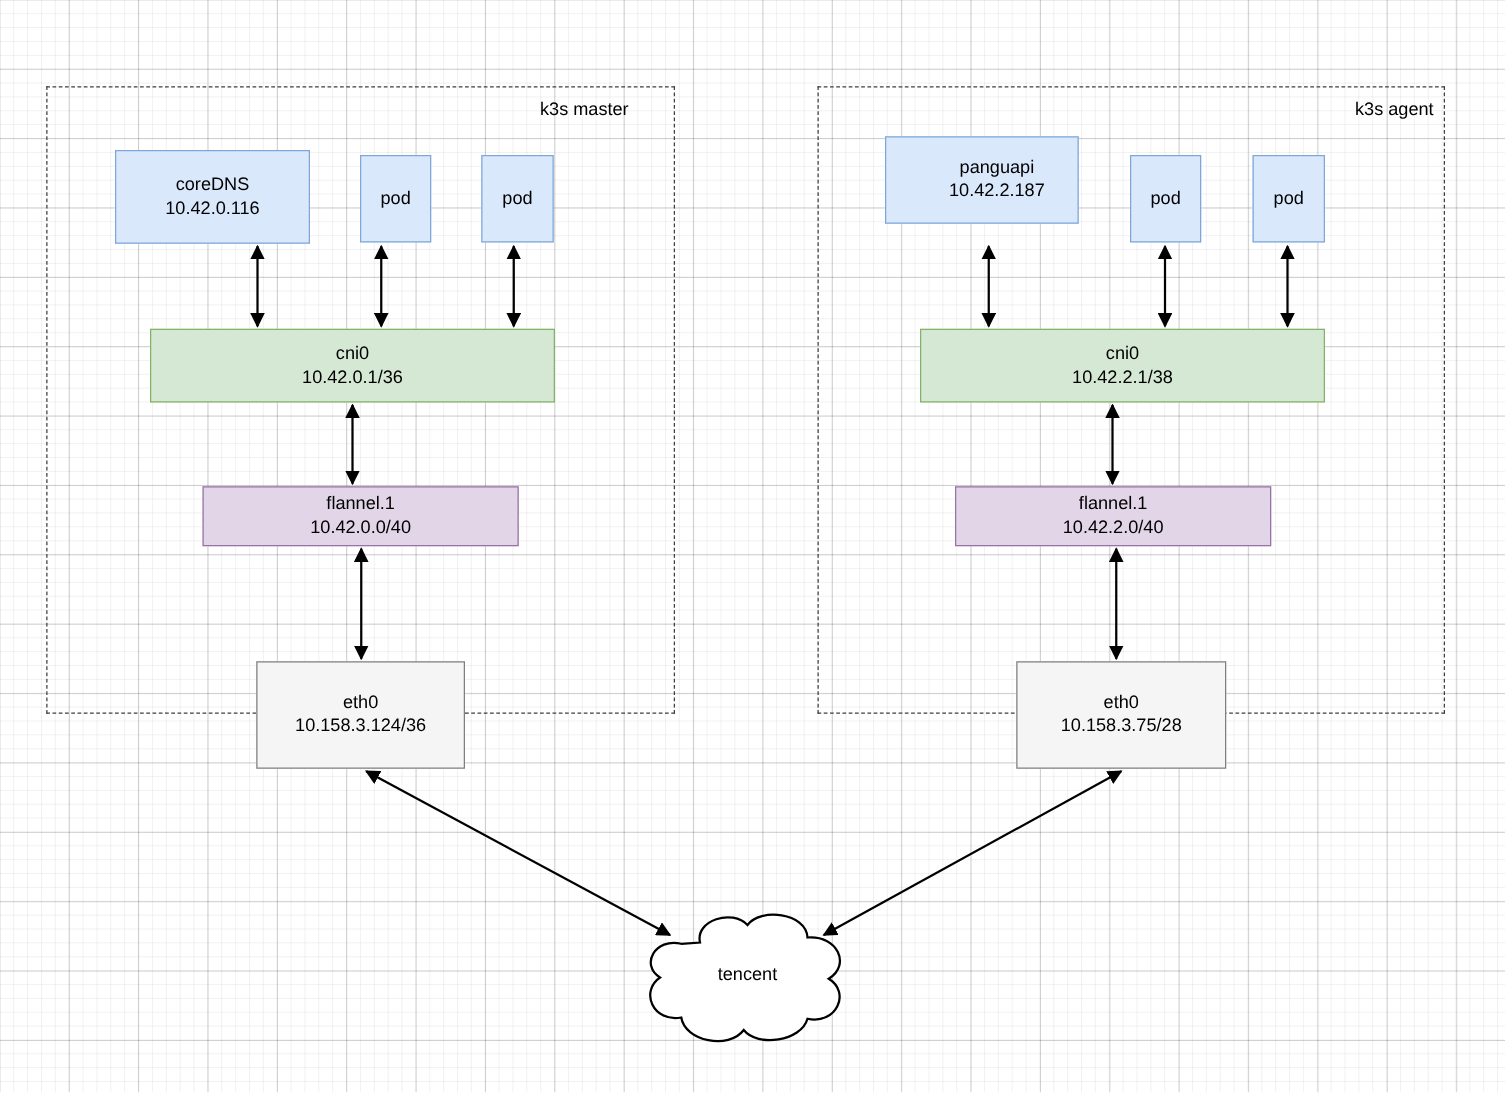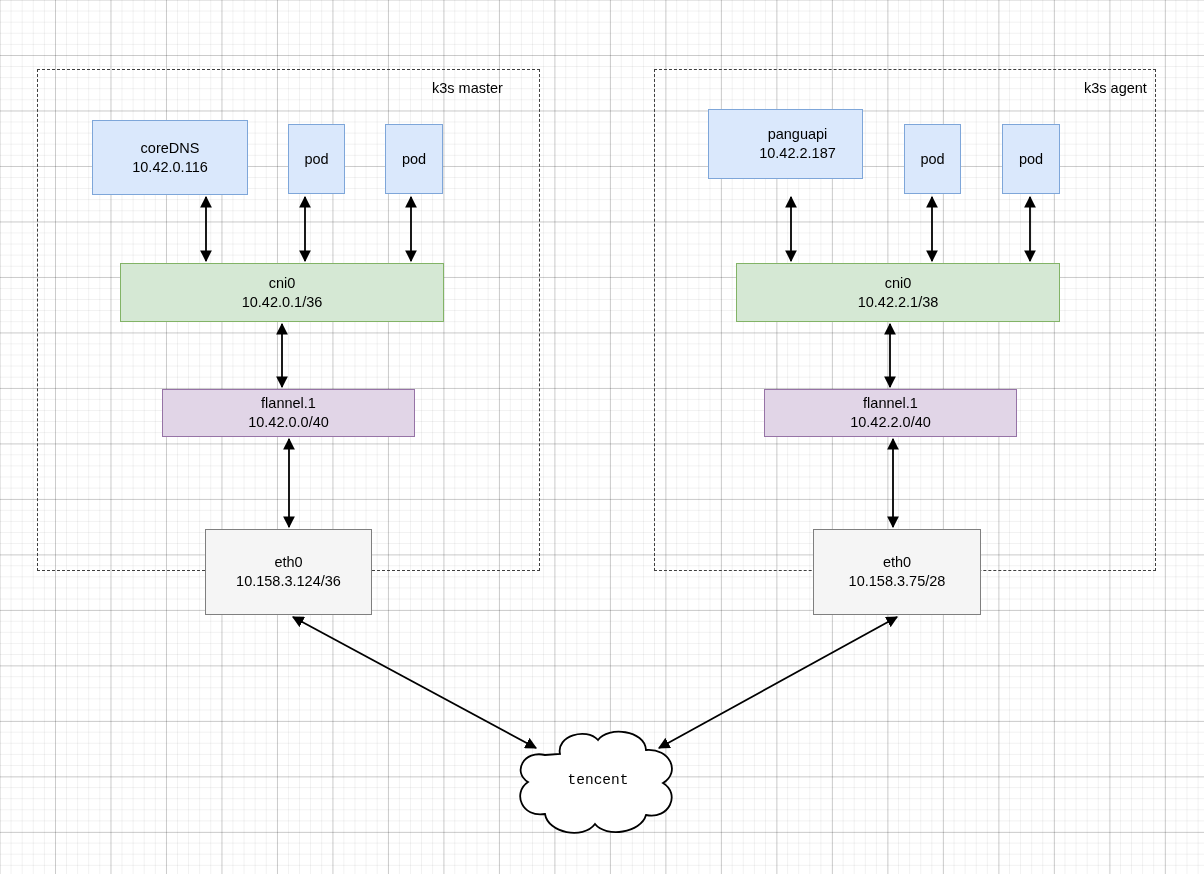--- a/index.html
+++ b/index.html
@@ -65,21 +65,20 @@
     font-size: 14.5px;
     color: #000000;
     white-space: nowrap;
   }
   .cloud-label {
     position: absolute;
     font-size: 14.5px;
     color: #000000;
     white-space: nowrap;
     text-align: center;
-    font-family: Liberation Mono, monospace;
   }
 </style>
 </head>
 <body>
 
 <div id="canvas">
 
   <div class="zone" style="left:37px; top:69px; width:503px; height:502px;"></div>
   <div class="zone-label" style="left:432px; top:80px;">k3s master</div>
 

